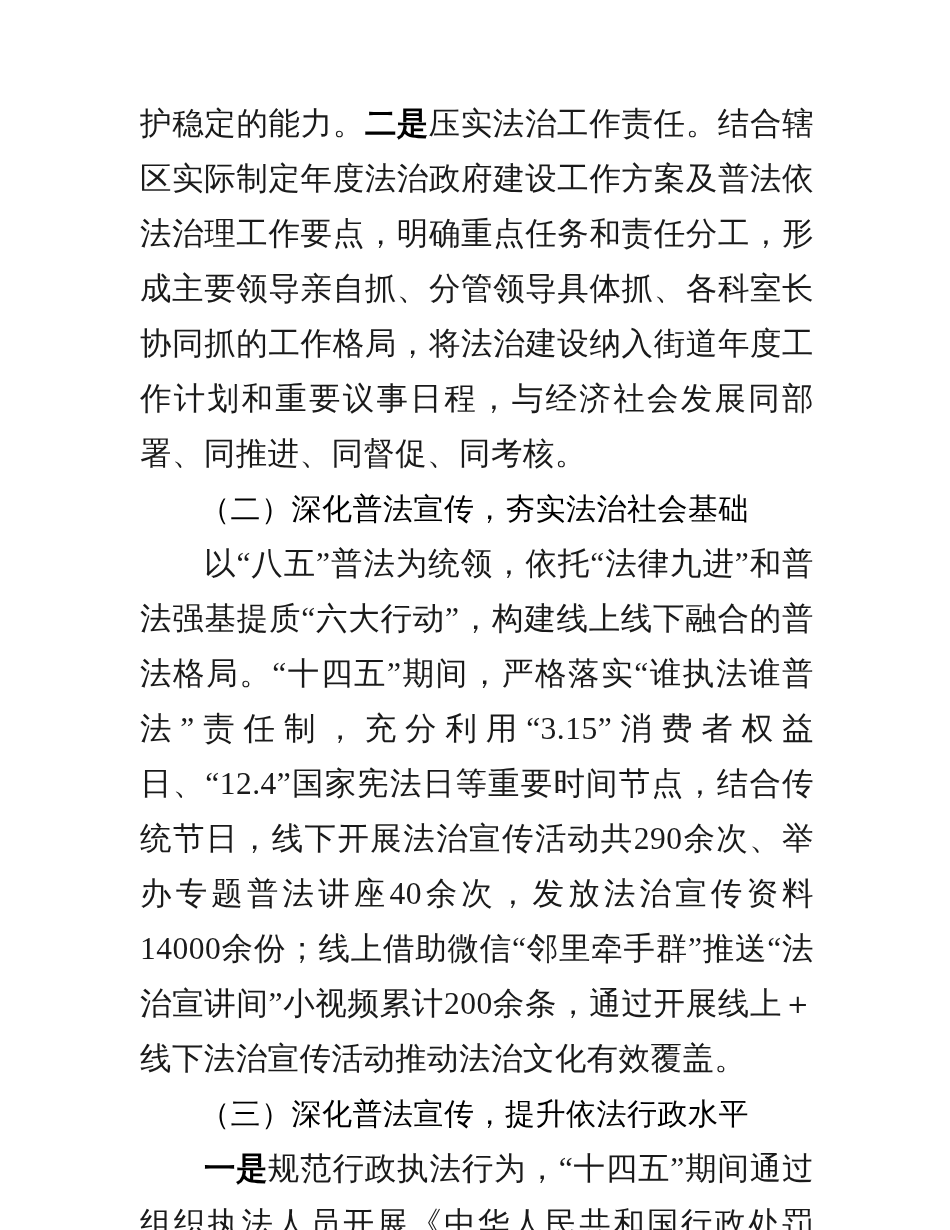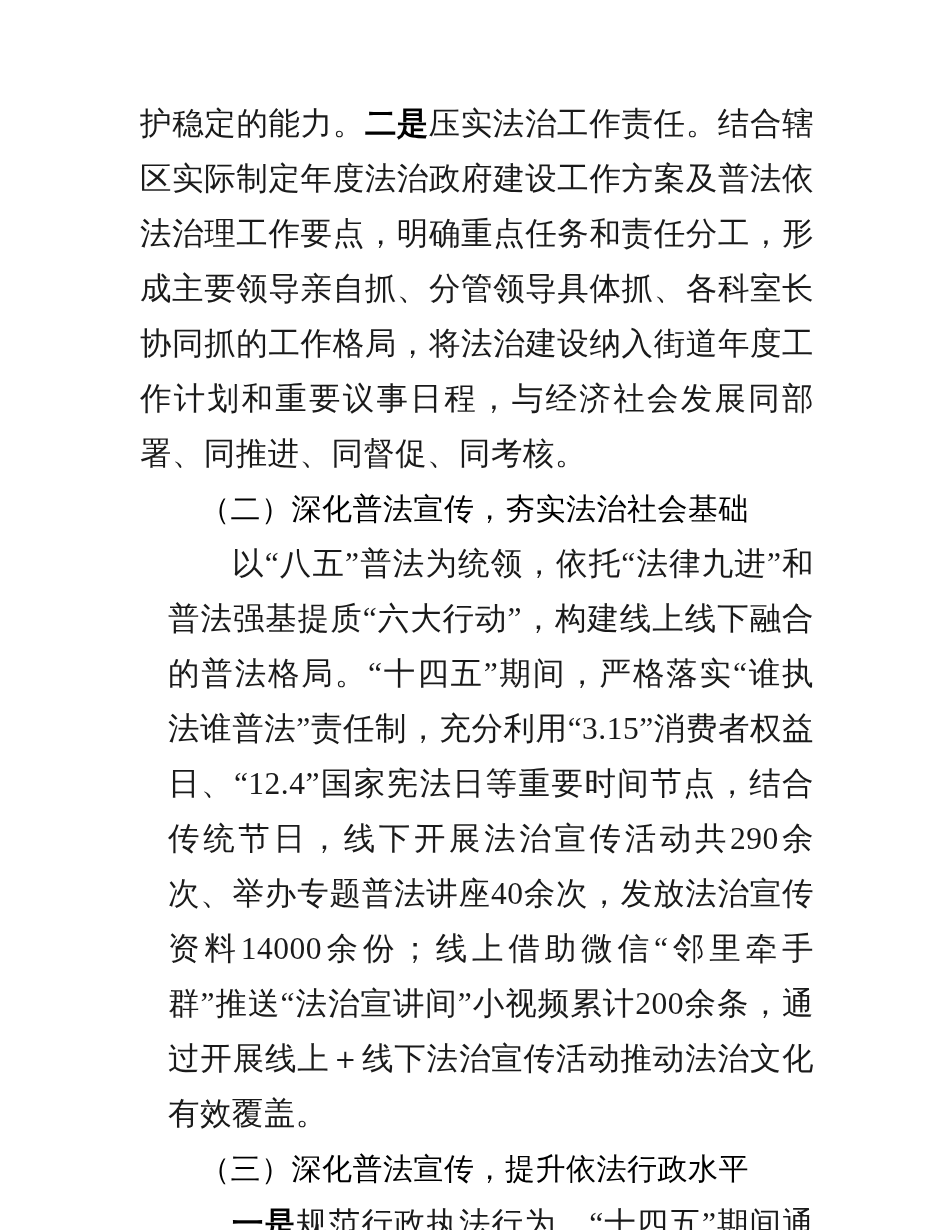--- a/index.html
+++ b/index.html
@@ -42,21 +42,20 @@
     text-align: justify;
     text-justify: inter-ideograph;
     text-align-last: left;
     letter-spacing: 0.4px;
     color: #1a1a1a;
     font-weight: 400;
   }
 
   p.indent2 {
     text-indent: 64px;
-    margin-left: 28px;
   }
 
   
   .b {
     font-family: "DejaVu Sans", "Liberation Sans", sans-serif;
     font-weight: 700;
     letter-spacing: 0;
     color: #000000;
   }
 

